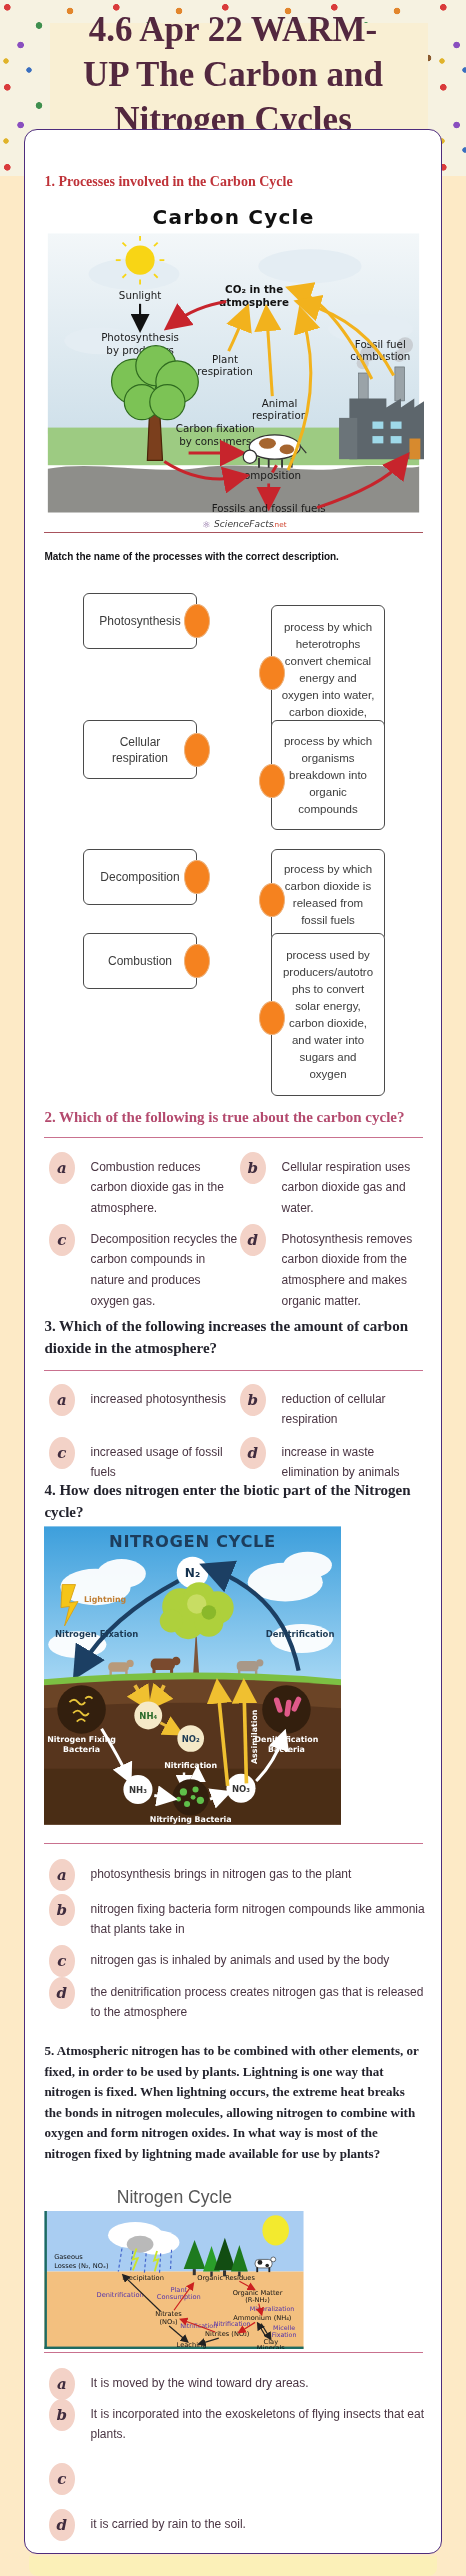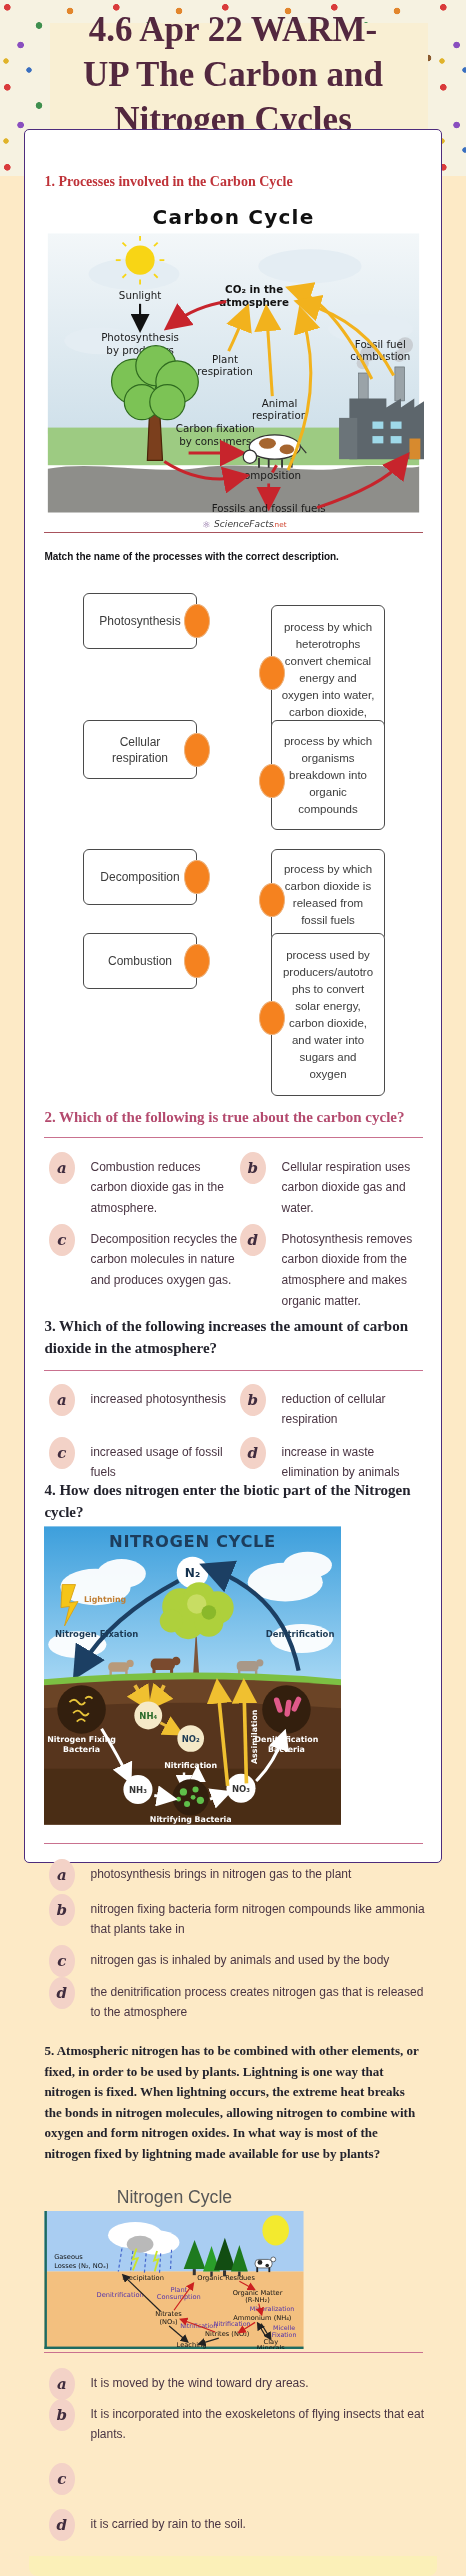--- a/index.html
+++ b/index.html
@@ -14,22 +14,22 @@
       radial-gradient(circle at 89px 35px,#d94f79 0 2.4px,transparent 3px),
       radial-gradient(circle at 101px 58px,#8a5a2e 0 3px,transparent 3.6px),
       radial-gradient(circle at 29px 70px,#3a6fbf 0 2.4px,transparent 3px),
       radial-gradient(circle at 79px 73px,#c23b3b 0 3px,transparent 3.6px),
       radial-gradient(circle at 6px 61px,#e0b32a 0 2.4px,transparent 3px);
     background-size:109px 80px;}
   .title-box{position:absolute;left:50px;top:23px;width:378px;height:152px;background:#f9efd3;}
   .page-title{position:absolute;left:50%;top:7.3px;transform:translateX(-50%);width:322px;
     font-family:"Liberation Serif",serif;font-weight:bold;font-size:35px;line-height:45px;
     color:#53283f;text-align:center;}
-  .card{position:absolute;left:24px;top:129px;width:418px;height:1734px;background:#ffffff;
-    border:1.8px solid #4e2c7c;border-radius:5px;box-sizing:border-box;z-index:2;}
+  .card{position:absolute;left:24px;top:129px;width:418px;height:2425px;background:#ffffff;
+    border:1.8px solid #4e2c7c;border-radius:13px;box-sizing:border-box;z-index:2;}
   .card *{box-sizing:border-box;}
   .abs{position:absolute;}
   .q-heading{font-family:"Liberation Serif",serif;font-weight:bold;}
   .q1h{left:19.4px;top:44px;width:379px;font-size:14px;color:#bf3339;}
   .q2h{left:19.4px;top:979px;width:379px;font-size:15px;color:#b44a6e;}
   .q3h{left:19.4px;top:1185px;width:379px;font-size:15px;line-height:22px;color:#23232d;}
   .q4h{left:19.4px;top:1349px;width:379px;font-size:15px;line-height:22px;color:#23232d;}
   .q5h{left:19.4px;top:1911px;width:379px;font-size:13px;line-height:20.6px;color:#23232d;}
   .divider{height:1.2px;width:379px;left:19.4px;}
   .div-red{background:#a8525c;}
@@ -210,21 +210,21 @@
   <div class="abs opt-row col1" style="top:1022px;">
     <div class="opt-letter">a</div>
     <div class="opt-text">Combustion reduces carbon dioxide gas in the atmosphere.</div>
   </div>
   <div class="abs opt-row col2" style="top:1022px;">
     <div class="opt-letter">b</div>
     <div class="opt-text">Cellular respiration uses carbon dioxide gas and water.</div>
   </div>
   <div class="abs opt-row col1" style="top:1094px;">
     <div class="opt-letter">c</div>
-    <div class="opt-text">Decomposition recycles the carbon molecules in nature and produces oxygen gas.</div>
+    <div class="opt-text">Decomposition recycles the carbon compounds in nature and produces oxygen gas.</div>
   </div>
   <div class="abs opt-row col2" style="top:1094px;">
     <div class="opt-letter">d</div>
     <div class="opt-text">Photosynthesis removes carbon dioxide from the atmosphere and makes organic matter.</div>
   </div>
 
   <div class="abs q-heading q3h">3. Which of the following increases the amount of carbon dioxide in the atmosphere?</div>
   <div class="abs divider div-pink" style="top:1240px;"></div>
   <div class="abs opt-row col1" style="top:1254px;">
     <div class="opt-letter">a</div>

